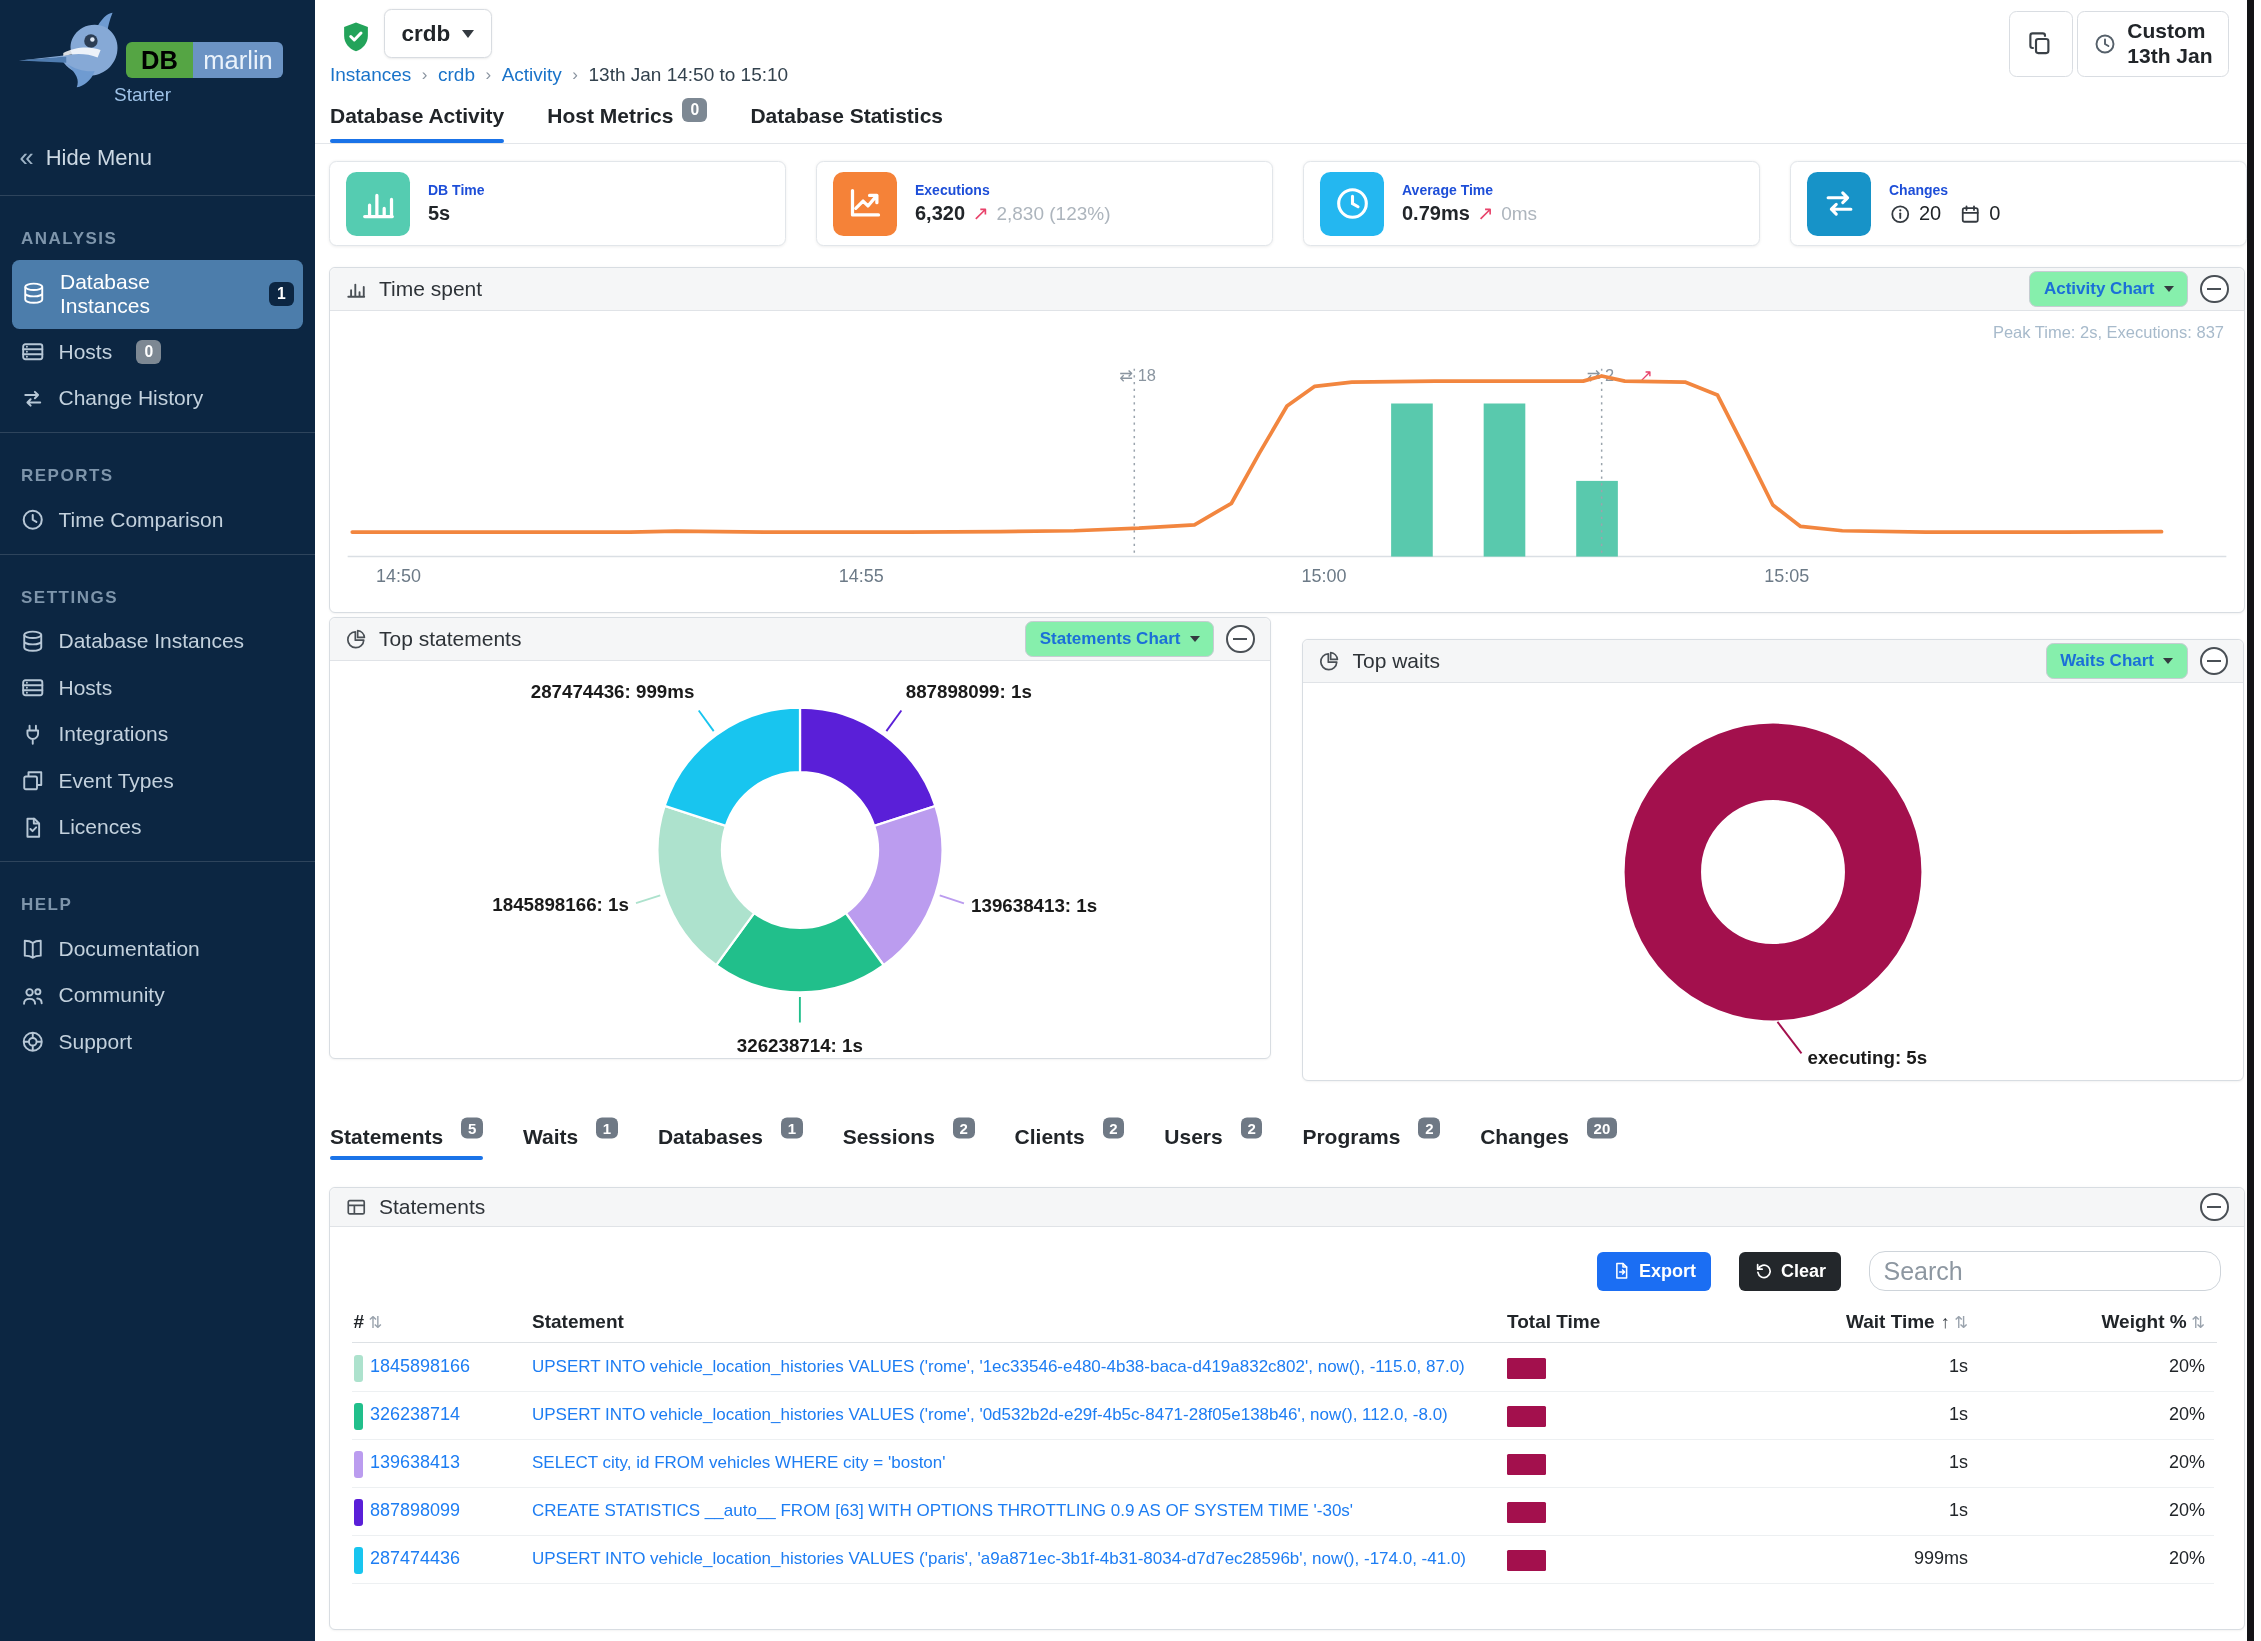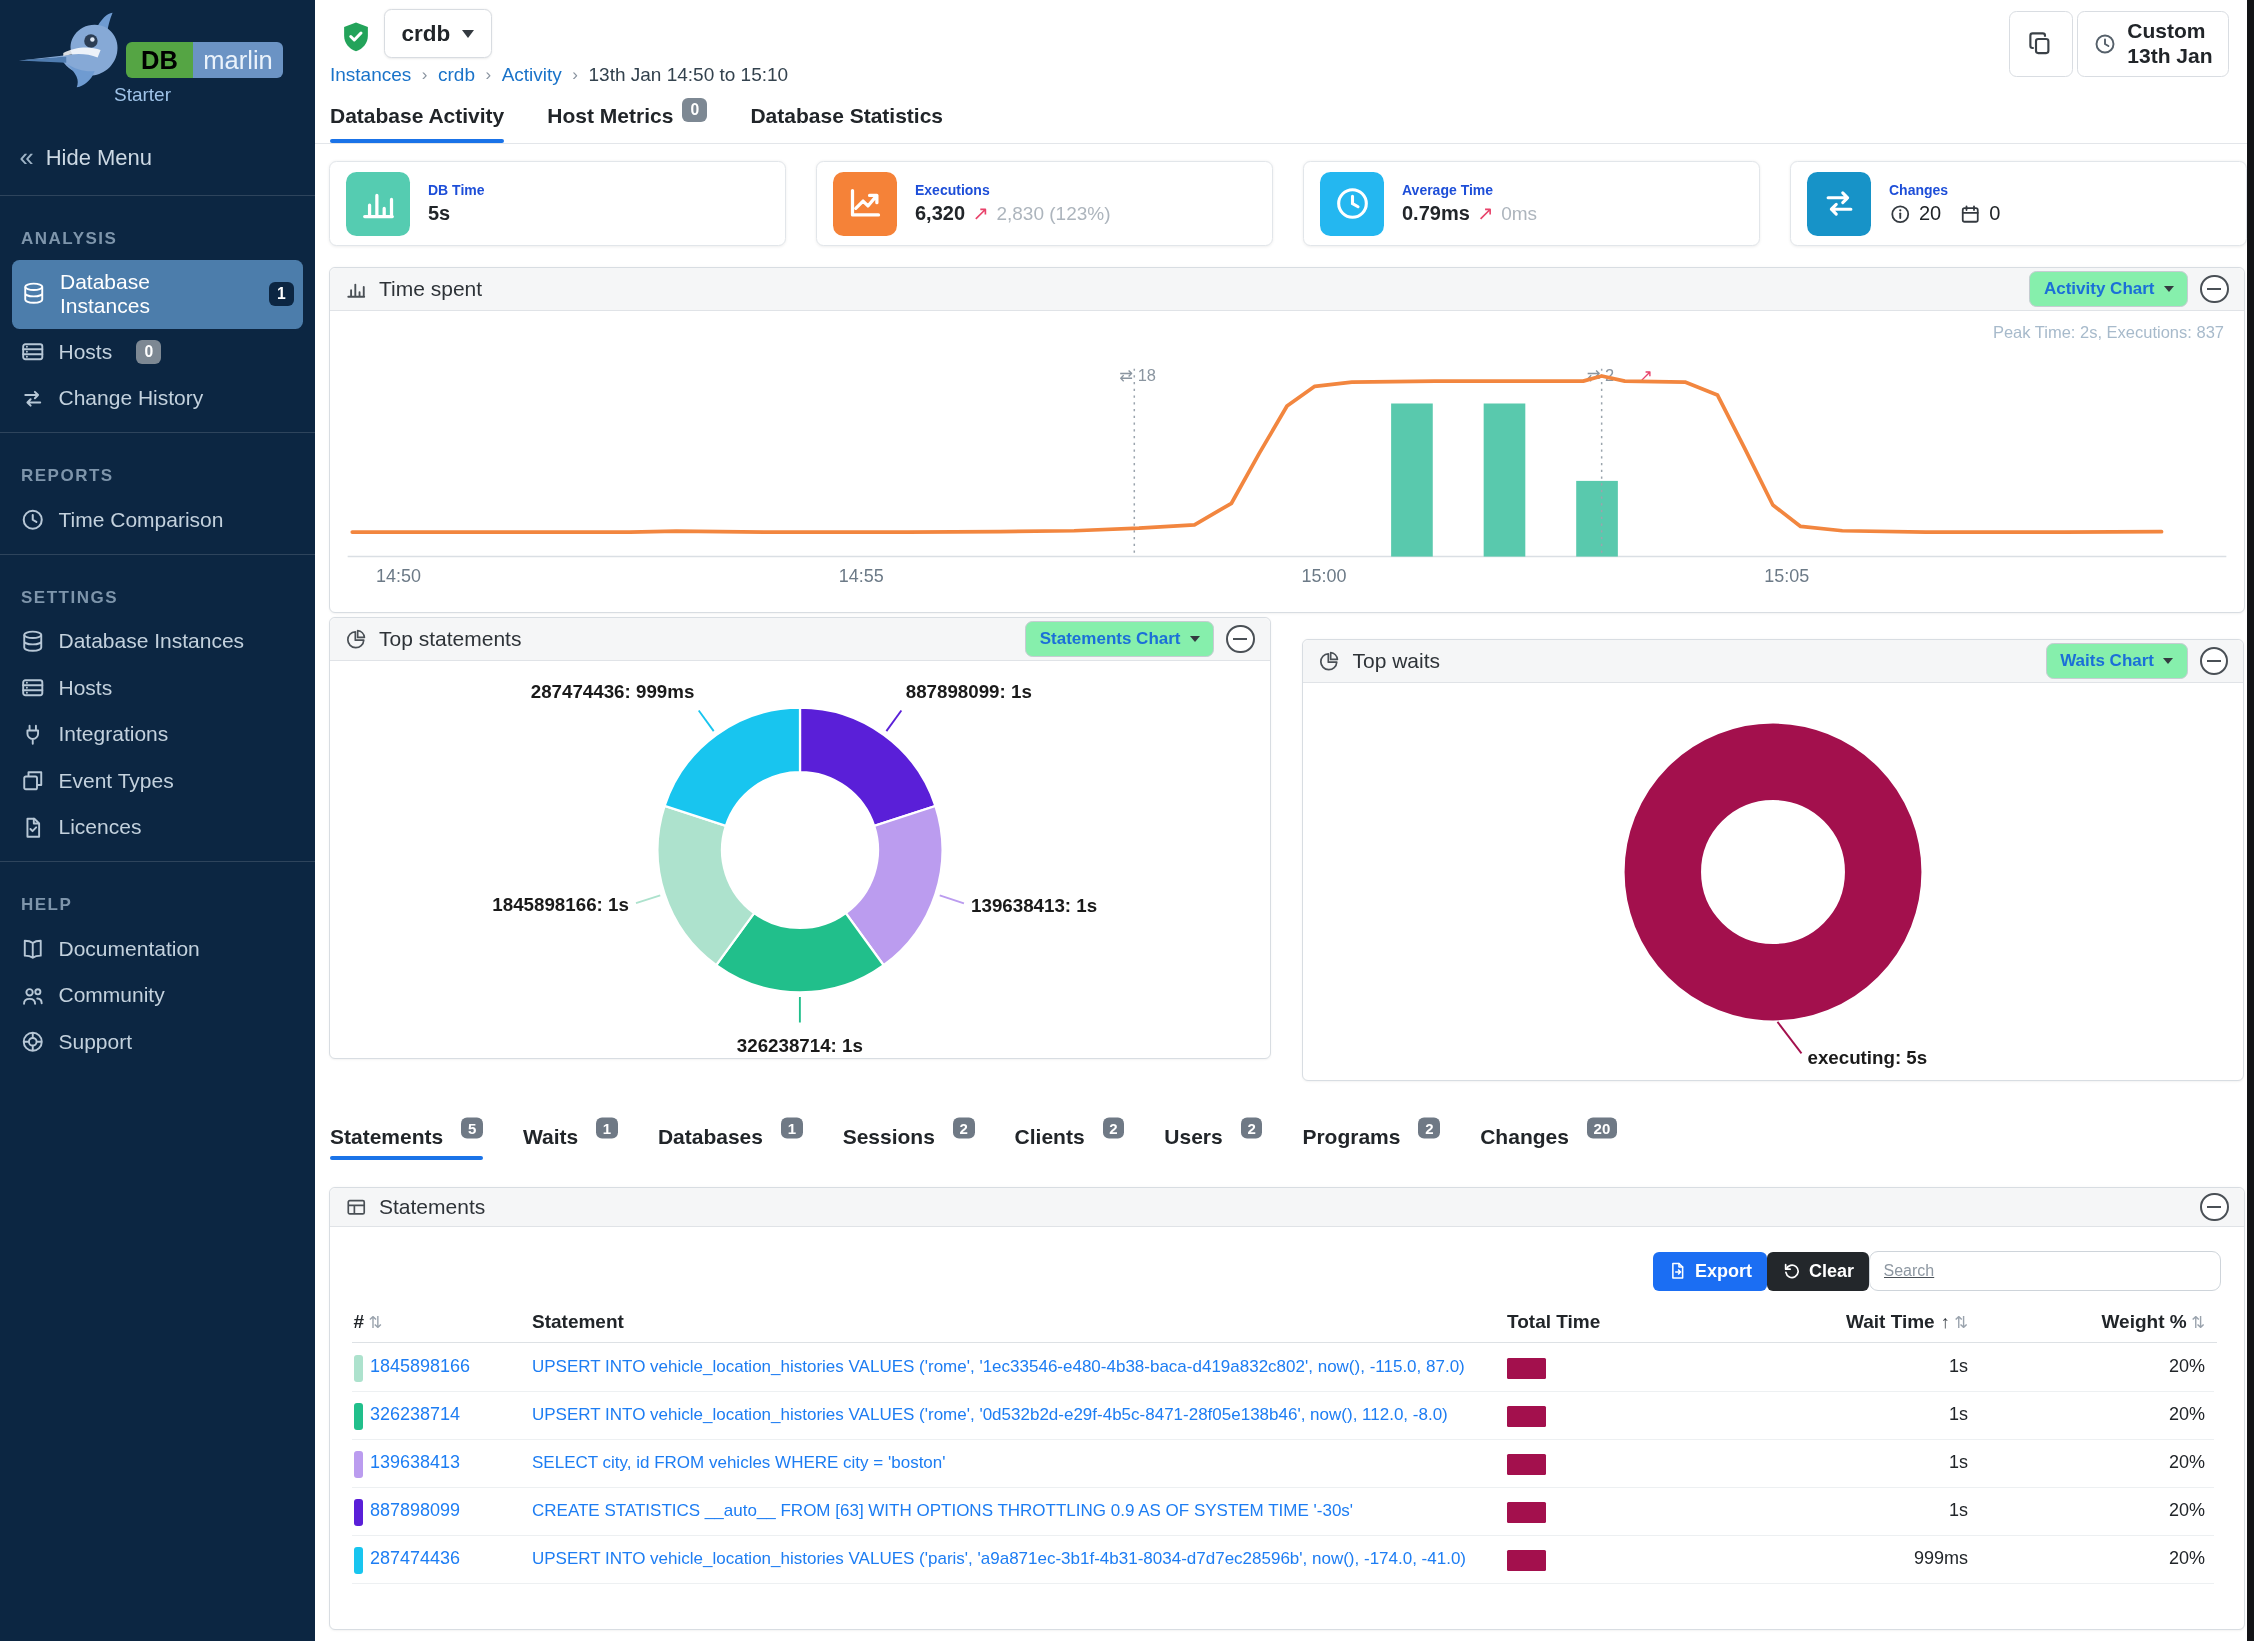--- a/index.html
+++ b/index.html
@@ -94,28 +94,28 @@
   
   #detail-tabs{position:absolute;left:15px;top:1125px;display:flex;gap:40px;}
   .dtab{font-size:21px;font-weight:bold;color:#212529;display:flex;gap:7.5px;align-items:flex-start;
     padding-bottom:10.5px;position:relative;cursor:pointer;}
   .dtab .badge-gray{transform:translateY(-7.5px);font-size:15px;padding:2.2px 6.7px;background:#6f7985;}
   .dtab.active::after{content:"";position:absolute;left:0;right:0;bottom:0;height:3.7px;background:#1a73e8;border-radius:2.2px;}
 
   
   #table-panel{left:13.5px;top:1187px;width:1916px;height:443px;}
   #table-panel .panel-head{height:39px;}
-  .toolbar{position:absolute;right:22.5px;top:63px;display:flex;gap:0;align-items:center;}
+  .toolbar{position:absolute;right:22.5px;top:63px;display:flex;gap:28px;align-items:center;}
   .btn-export{display:flex;align-items:center;gap:7.5px;background:#1b6ef3;color:#fff;font-size:18px;font-weight:bold;
     border:none;border-radius:6px;height:39px;padding:0 15px;cursor:pointer;}
   .btn-clear{display:flex;align-items:center;gap:7.5px;background:#23272b;color:#fff;font-size:18px;font-weight:bold;
     border:none;border-radius:6px;height:39px;padding:0 15px;cursor:pointer;}
   .btn-ic{width:19.5px;height:19.5px;color:#fff;}
-  .search-input{width:352px;height:40px;border:0.7px solid #ced4da;border-radius:9px;font-size:16px;color:#495057;
-    padding:0 13.5px;font-family:"Liberation Sans",sans-serif;text-decoration:underline;}
+  .search-input{width:352px;height:40px;border:0.7px solid #ced4da;border-radius:16px;font-size:25px;color:#495057;
+    padding:0 13.5px;font-family:"Liberation Sans",sans-serif;}
   .search-input::placeholder{color:#8d97a1;}
 
   .thead{position:absolute;left:22.5px;right:27px;top:118px;height:37px;border-bottom:0.7px solid #dde1e5;
     font-size:19px;font-weight:bold;color:#212529;}
   .th{position:absolute;top:4.5px;}
   .sort{color:#9aa3ad;font-size:16.5px;font-weight:normal;margin-left:4.5px;}
   .sort-active{color:#343a40;font-size:18px;margin-left:6px;}
   .trows{position:absolute;left:22.5px;right:30px;top:156px;}
   .trow{position:relative;height:48px;border-bottom:0.7px solid #edf0f2;}
   .chip{position:absolute;left:1.5px;top:10.5px;width:9px;height:27px;border-radius:3px;}

